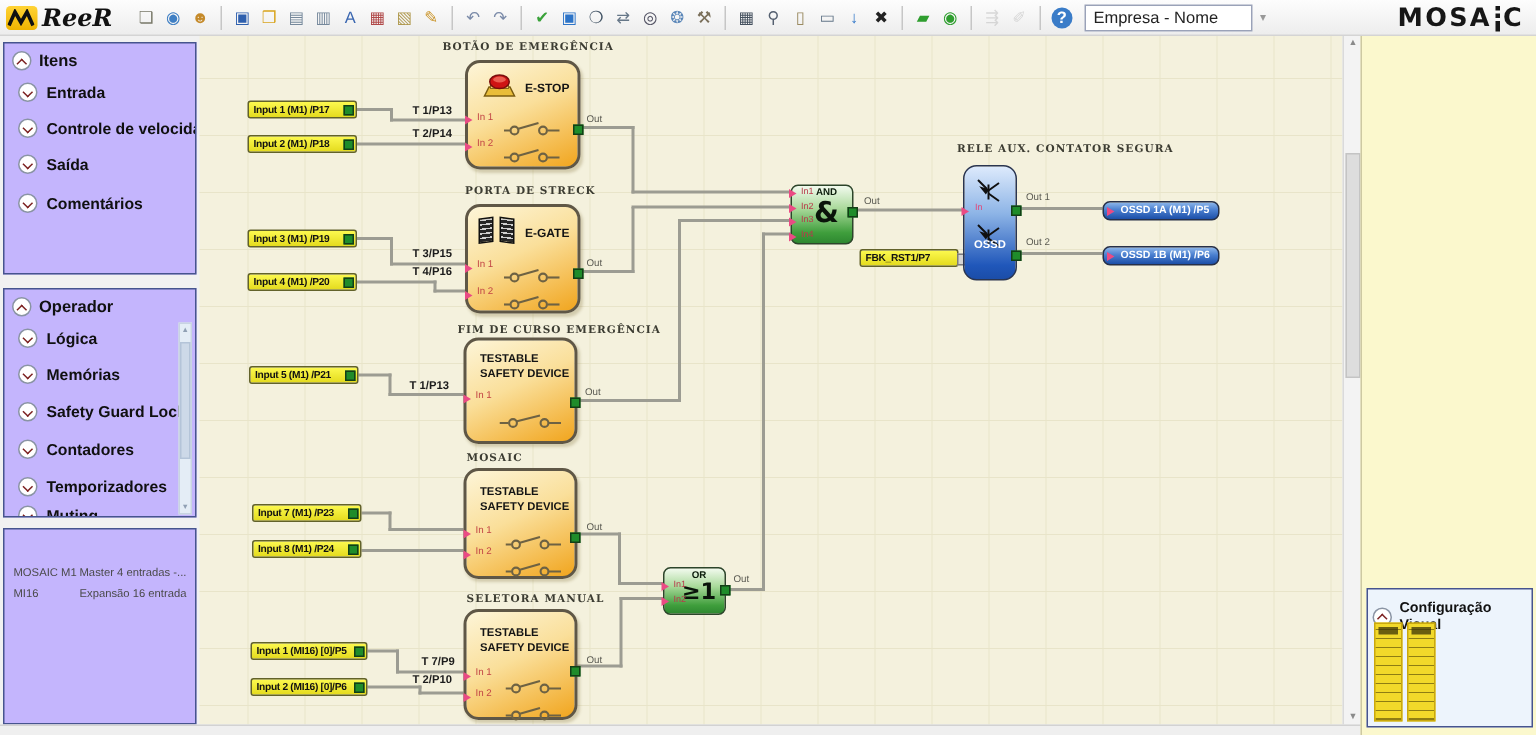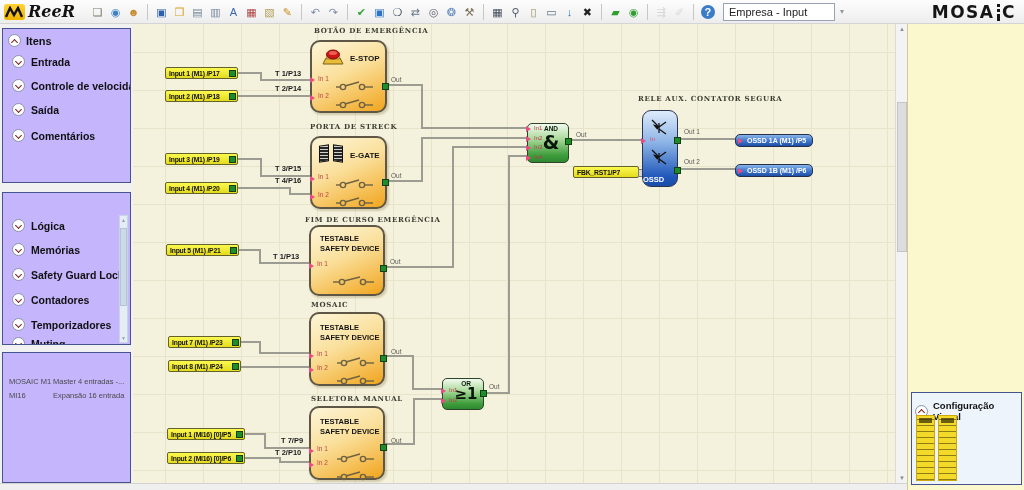--- a/index.html
+++ b/index.html
@@ -89,21 +89,21 @@
     cursor:move; }
   .gatename { position:absolute; width:100%; text-align:center; font:700 6.5px "Liberation Sans",sans-serif;
     color:#0c1c0c; padding-left:6px; }
   .gatesym { position:absolute; width:100%; text-align:center; font:700 19px "DejaVu Sans",sans-serif;
     color:#0a140a; padding-left:6px; line-height:1; }
   .gpin { position:absolute; font:400 6px "Liberation Sans",sans-serif; color:#b83a4a; left:6px; }
 
   .ossdblock { position:absolute; border:1.8px solid #2a3550; border-radius:9px;
     background:linear-gradient(180deg,#ddeafc 0%,#8db4e6 42%,#2057ba 88%,#1b4da8 100%);
     cursor:move; }
-  .ossdname { position:absolute; bottom:2px; width:100%; text-align:left;
+  .ossdname { position:absolute; bottom:19px; width:100%; text-align:center;
     font:700 7.5px "Liberation Sans",sans-serif; color:#fff; }
   .ossd-in { position:absolute; font:400 6px "Liberation Sans",sans-serif; color:#e04878; }
   .tr line, .tr path { stroke:#101010; stroke-width:1.3; }
   .sw { position:absolute; }
   .sw circle { fill:none; stroke:#6e6243; stroke-width:1.4; }
   .sw line { stroke:#6e6243; stroke-width:1.4; }
   .gatep { position:absolute; width:10px; height:17px; border:1px solid #101010;
     background:repeating-linear-gradient(0deg,#262626 0 2px,#cfcfcf 2px 3px); }
   .conn { position:absolute; background:#d4d4d4; border:1px solid #7c7c7c; }
 
@@ -174,21 +174,21 @@
         <span class="ticon" style="color: rgb(34, 34, 34);">✖</span>
         <span class="tsep"></span>
         <span class="ticon" style="color: rgb(47, 158, 47);">▰</span>
         <span class="ticon" style="color: rgb(47, 158, 47);">◉</span>
         <span class="tsep"></span>
         <span class="ticon dis" style="color: rgb(191, 191, 191);">⇶</span>
         <span class="ticon dis" style="color: rgb(191, 191, 191);">✐</span>
         <span class="tsep"></span>
         <span class="ticon" style="color: rgb(255, 255, 255); background: rgb(58, 124, 200); width: 14px; height: 14px; border-radius: 50%; font-weight: 700; margin: 0px 2px;">?</span>
       </div>
-    <div id="company-box">Empresa - Input</div>
+    <div id="company-box">Empresa - Nome</div>
     <span id="toolbar-more">▾</span>
     <div id="mosaic-logo">
       <span>MOSA</span>
       <span id="mosaic-i">
         <span style="height:3.5px"></span>
           <span style="height:3.5px"></span>
           <span style="height:7px"></span>
       </span>
       <span>C</span>
     </div>
@@ -213,20 +213,24 @@
       <span class="cicon down"></span>
       <span class="plabel">Saída</span>
       </div>
     <div class="prow" style="top:100px">
       <span class="cicon down"></span>
       <span class="plabel">Comentários</span>
       </div>
   </div>
 
   <div class="panel" style="left:2px;top:192px;width:129px;height:153px;">
+    <div class="phead">
+      <span class="cicon up"></span>
+      <span class="ptitle">Operador</span>
+    </div>
     <div class="prow" style="top:26px">
       <span class="cicon down"></span>
       <span class="plabel">Lógica</span>
       </div>
     <div class="prow" style="top:50px">
       <span class="cicon down"></span>
       <span class="plabel">Memórias</span>
       </div>
     <div class="prow" style="top:75px">
       <span class="cicon down"></span>
@@ -257,21 +261,21 @@
       <span>Master 4 entradas -...</span>
     </div>
     <div class="cfgrow" style="top:38px">
       <span class="m">MI16</span>
       <span>Expansão 16 entrada</span>
     </div>
   </div>
 
   <div id="canvas">
 
-    <div class="ctitle" style="left:181px;top:2px">BOTÃO DE EMERGÊNCIA</div>
+    <div class="ctitle" style="left:162px;top:2px">BOTÃO DE EMERGÊNCIA</div>
     <div class="ctitle" style="left:177px;top:98px">PORTA DE STRECK</div>
     <div class="ctitle" style="left:172px;top:191px">FIM DE CURSO EMERGÊNCIA</div>
     <div class="ctitle" style="left:178px;top:276px">MOSAIC</div>
     <div class="ctitle" style="left:178px;top:370px">SELETORA MANUAL</div>
     <div class="ctitle" style="left:505px;top:70px">RELE AUX. CONTATOR SEGURA</div>
 
     <div class="wh" style="left:105px;top:48px;width:24px"></div>
     <div class="wv" style="left:127px;top:48px;height:9px"></div>
     <div class="wh" style="left:127px;top:55px;width:50px"></div>
     <div class="wh" style="left:105px;top:71px;width:72px"></div>

